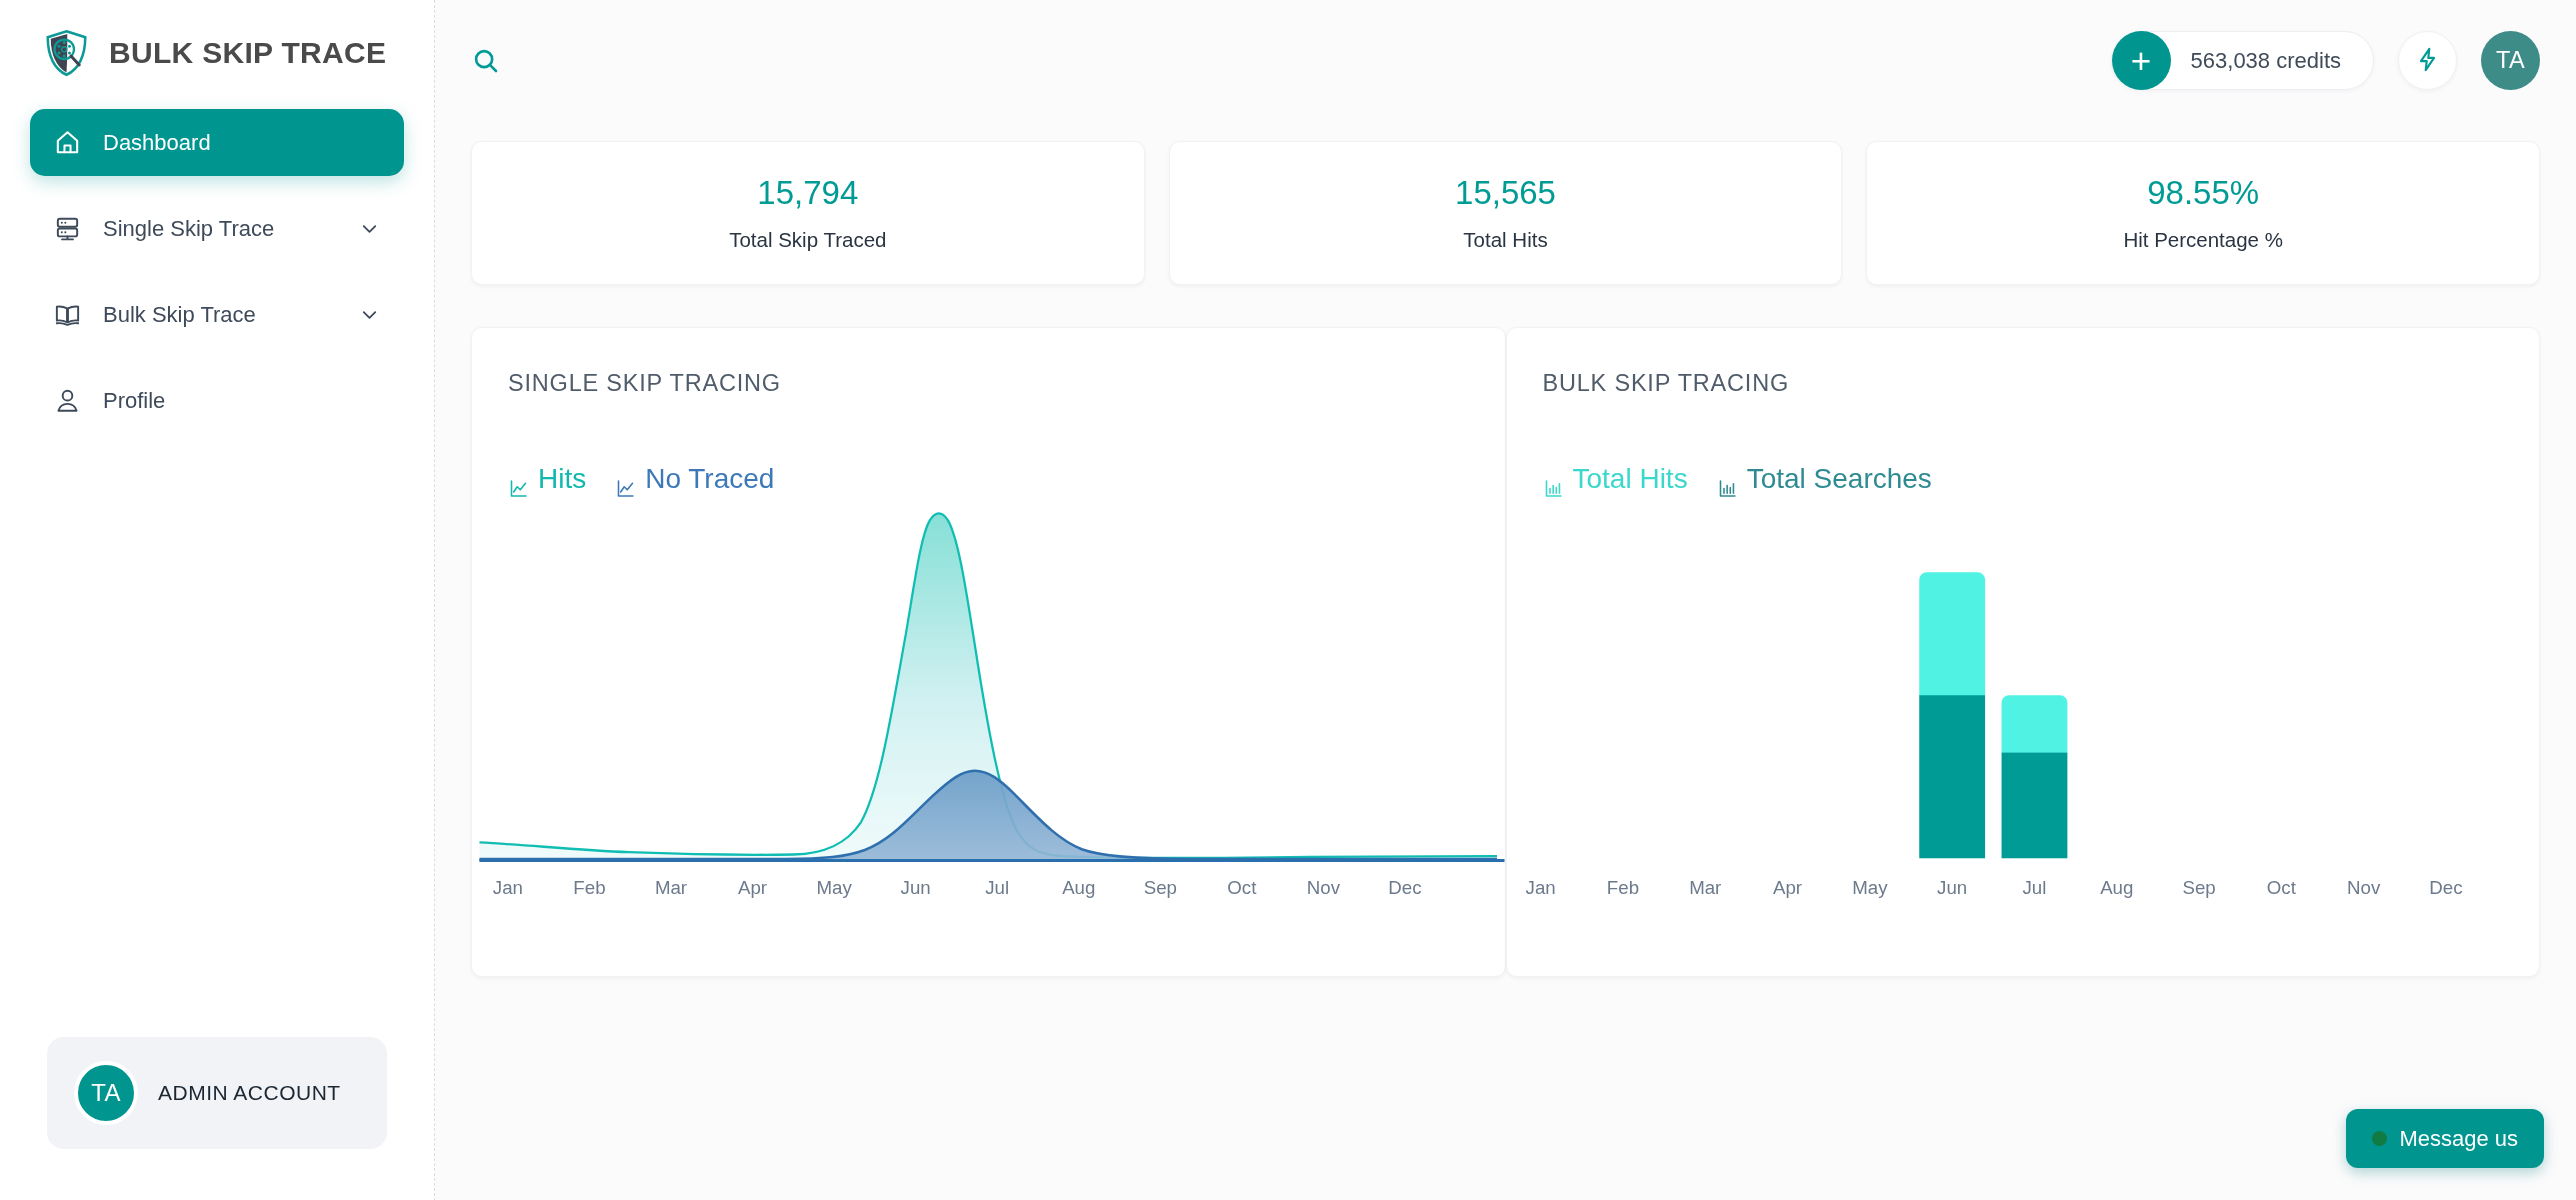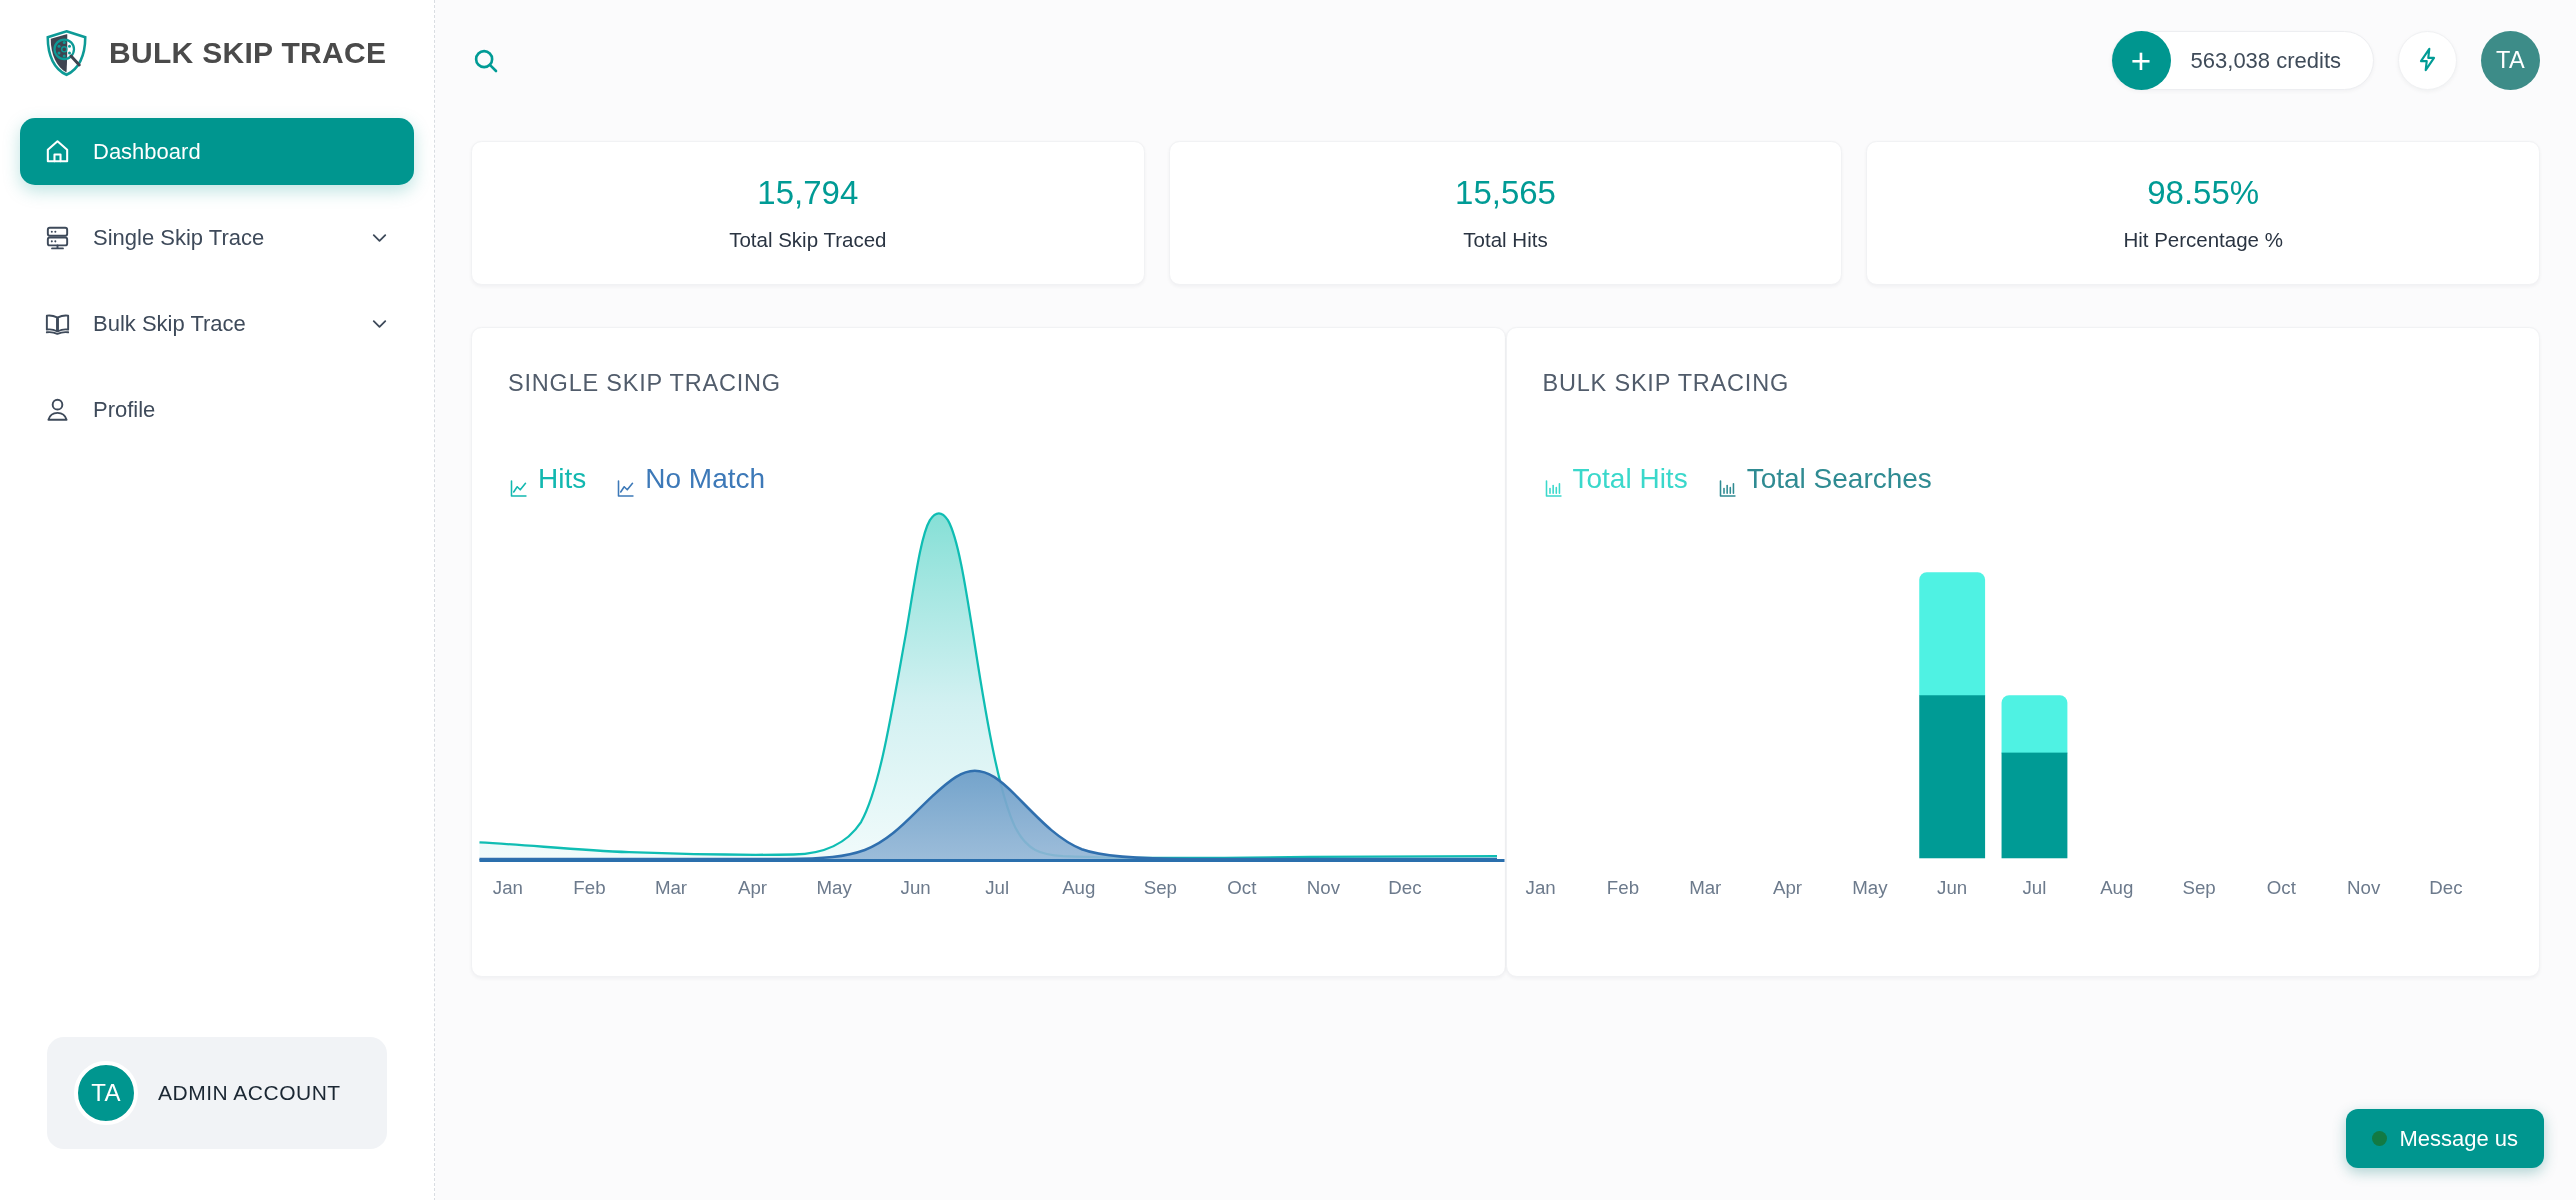--- a/index.html
+++ b/index.html
@@ -22,21 +22,21 @@
   .brand {
     display: flex; align-items: center; gap: 20px;
     padding: 33px 0 0 44px;
     height: 73px;
   }
   .brand-logo { width: 45px; height: 49px; flex: 0 0 45px; }
   .brand-name {
     font-size: 30px; font-weight: bold; letter-spacing: 0.3px;
     color: #4a4a4a;
   }
-  .nav { margin-top: 45px; padding: 0 20px; }
+  .nav { margin-top: 36px; padding: 0 30px; }
   .nav-item {
     display: flex; align-items: center;
     height: 67px; border-radius: 15px;
     padding: 0 23px; gap: 21px;
     color: #3e4a5a; font-size: 22px;
     cursor: pointer; position: relative;
     margin-bottom: 19px;
   }
   .nav-item .nv-ico { width: 29px; height: 29px; flex: 0 0 29px; display:block; }
   .nav-item.active {
@@ -289,21 +289,21 @@
             </span>
             <span>Hits</span>
           </div>
           <div class="legend-item" style="color:#3d79b8">
             <span class="lg-ico">
               <svg viewBox="0 0 24 24" fill="none" stroke="#3d79b8" stroke-width="1.8" stroke-linecap="round" stroke-linejoin="round">
                 <path d="M4 3.5 4 20.5 20.5 20.5"></path>
                   <path d="M6.5 16 10.5 10 14 13.5 20 6"></path>
               </svg>
             </span>
-            <span>No Match</span>
+            <span>No Traced</span>
           </div>
         </div>
 
         <div class="plot">
           <svg viewBox="0 0 1380 644" preserveAspectRatio="none">
             <defs>
               <linearGradient id="gTeal" x1="0" y1="0" x2="0" y2="1">
                 <stop offset="0%" stop-color="#7fded4" stop-opacity=".95"></stop>
                 <stop offset="55%" stop-color="#cdeff0" stop-opacity=".9"></stop>
                 <stop offset="100%" stop-color="#eefafa" stop-opacity=".85"></stop>

